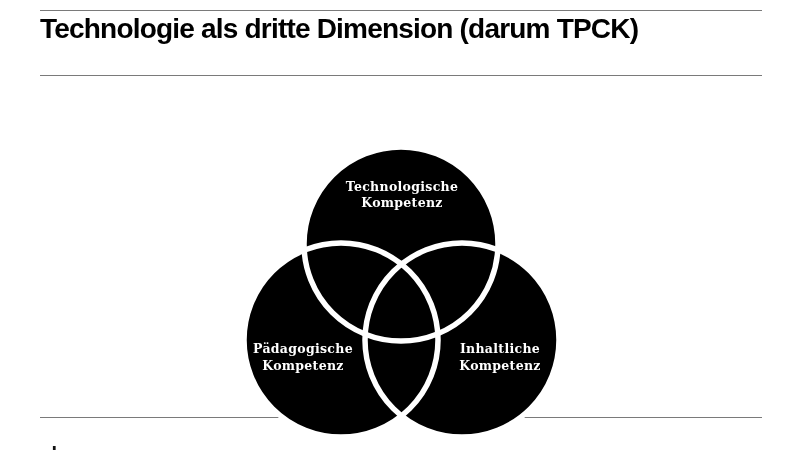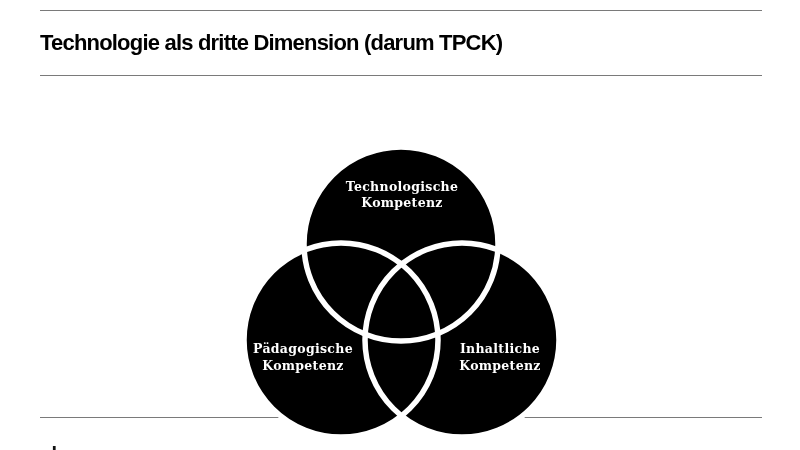--- a/index.html
+++ b/index.html
@@ -20,23 +20,23 @@
     left: 40px;
     width: 722px;
     height: 1px;
     background: #7a7a7a;
   }
   .rule-top { top: 10px; }
   .rule-under-title { top: 75px; }
   .title {
     position: absolute;
     left: 40px;
-    top: 30px;
+    top: 13px;
     margin: 0;
-    font-size: 22px;
+    font-size: 28px;
     font-weight: bold;
     letter-spacing: -0.8px;
     color: #000000;
     white-space: nowrap;
   }
   .venn-svg {
     position: absolute;
     left: 0;
     top: 0;
   }

